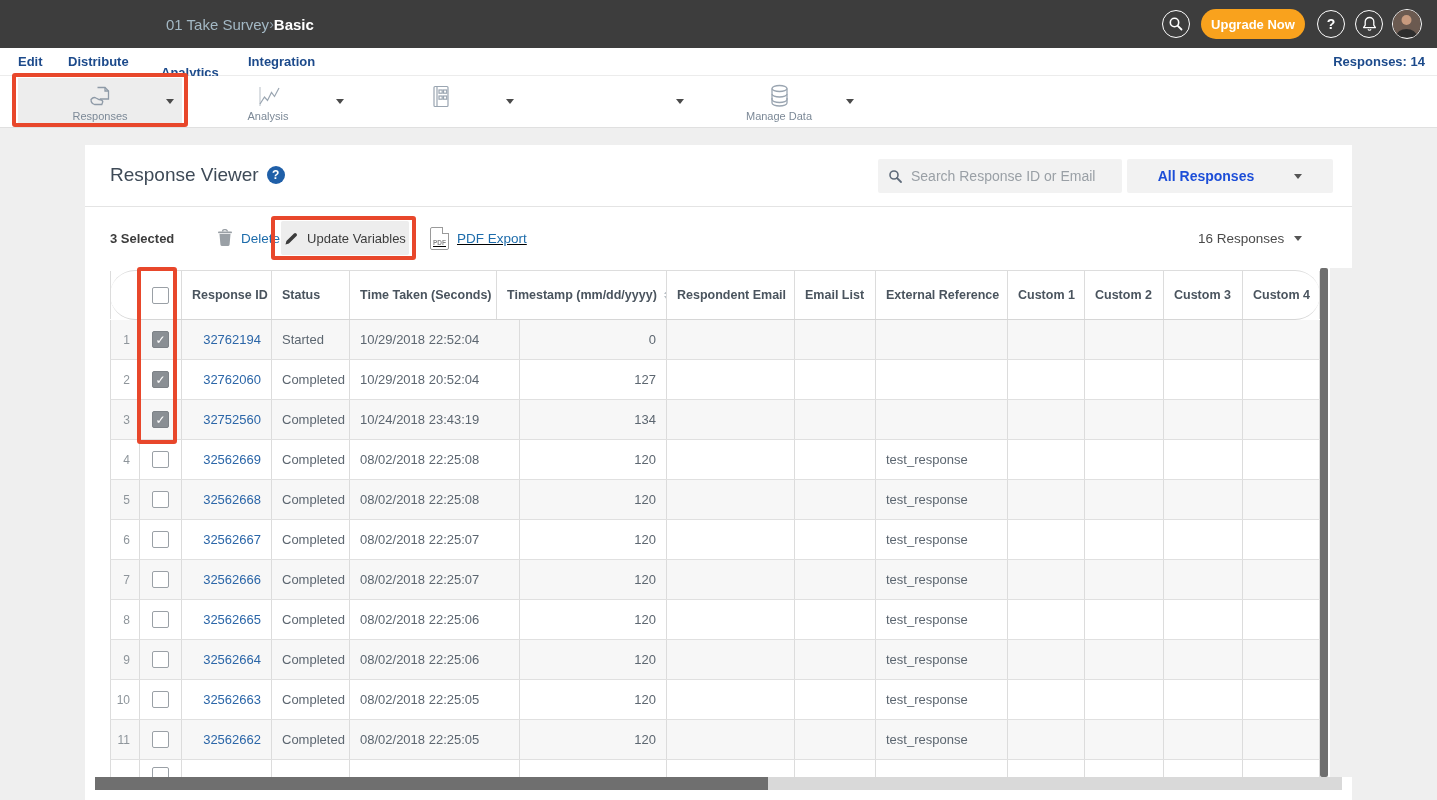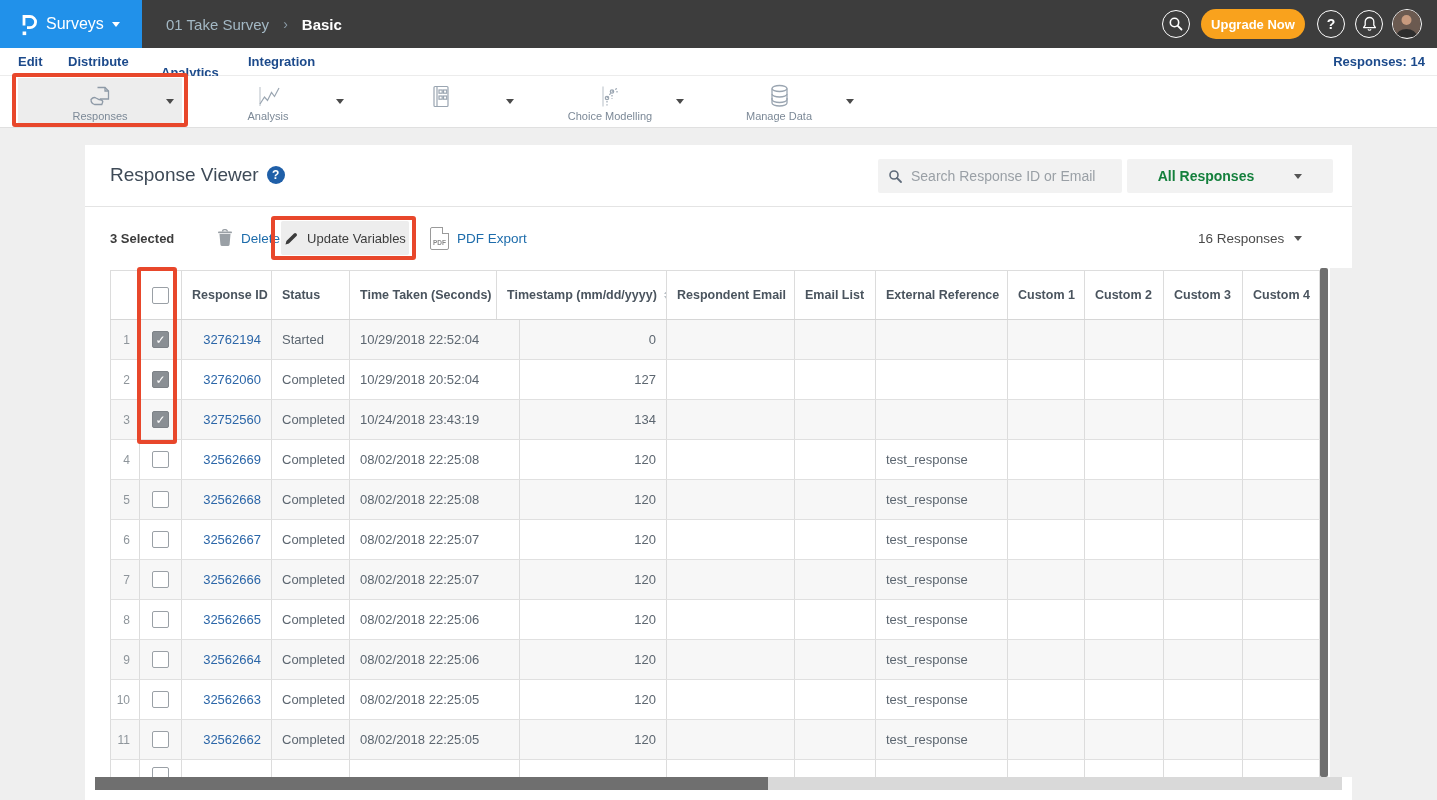--- a/index.html
+++ b/index.html
@@ -7,21 +7,21 @@
     font-family:"Liberation Sans", sans-serif; }
   #app { position:relative; width:1437px; height:800px; background:#ffffff; }
 
   
   .topbar { position:absolute; left:0; top:0; width:1437px; height:48px; background:#3d3d3d; }
   .logo-block { position:absolute; left:0; top:0; width:142px; height:48px; background:#2191ea;
     display:flex; align-items:center; gap:8px; padding-left:18px; cursor:pointer; }
   .logo-block .product { color:#fff; font-size:16px; }
   .caret { width:0; height:0; border-left:4px solid transparent; border-right:4px solid transparent; border-top:5px solid #4a4a4a; display:inline-block; }
   .caret.white { border-top-color:#fff; }
-  .breadcrumb { position:absolute; left:166px; top:0; height:48px; display:flex; align-items:center; gap:14px; font-size:15px; }
+  .breadcrumb { position:absolute; left:166px; top:0; height:48px; display:flex; align-items:center; gap:0; font-size:15px; }
   .breadcrumb .bc-survey { color:#a3b8c4; }
   .breadcrumb .bc-sep { color:#8a9aa5; font-size:14px; }
   .breadcrumb .bc-page { color:#ffffff; font-weight:700; }
   .circle-btn { position:absolute; top:10px; width:28px; height:28px; border:1.5px solid #fff; border-radius:50%;
     display:flex; align-items:center; justify-content:center; color:#fff; font-weight:700; font-size:14px; cursor:pointer; }
   .upgrade-btn { position:absolute; left:1201px; top:9px; width:104px; height:30px; background:#f9a21d; border:none;
     border-radius:15px; color:#fff; font-weight:700; font-size:13px; cursor:pointer; font-family:"Liberation Sans",sans-serif; }
   .avatar { position:absolute; left:1392px; top:9px; width:30px; height:30px; border-radius:50%; overflow:hidden;
     border:1.5px solid #fff; cursor:pointer; }
 
@@ -49,40 +49,40 @@
 
   .viewer-title { position:absolute; left:110px; top:164px; font-size:19px; color:#3e4a57; display:flex; align-items:center; gap:8px; }
   .help-bubble { width:18px; height:18px; border-radius:50%; background:#1f5fa8; color:#fff; font-size:12px; font-weight:700;
     display:flex; align-items:center; justify-content:center; cursor:pointer; }
   .search-box { position:absolute; left:878px; top:159px; width:244px; height:34px; background:#f2f2f2; border-radius:2px;
     display:flex; align-items:center; padding:0 10px; gap:8px; }
   .search-box input { border:none; background:transparent; outline:none; font-size:14px; color:#3e4a57; width:200px;
     font-family:"Liberation Sans",sans-serif; }
   .search-box input::placeholder { color:#9aa0a6; }
   .filter-dd { position:absolute; left:1127px; top:159px; width:206px; height:34px; background:#f2f2f2; border-radius:2px;
-    display:flex; align-items:center; justify-content:center; gap:40px; font-size:14px; font-weight:700; color:#15803d; cursor:pointer; }
+    display:flex; align-items:center; justify-content:center; gap:40px; font-size:14px; font-weight:700; color:#1d4ed8; cursor:pointer; }
   .title-divider { position:absolute; left:85px; top:206px; width:1267px; height:1px; background:#e4e4e4; }
 
   
   .selected-label { position:absolute; left:110px; top:231px; font-size:13px; font-weight:700; color:#3c3c3c; }
   .act { position:absolute; top:224px; display:flex; align-items:center; gap:8px; cursor:pointer; height:28px; }
   .act .link { color:#1d6cab; font-size:13.5px; }
   .update-btn { position:absolute; left:281px; top:221px; width:128px; height:34px; background:#ededed; border:none; border-radius:2px;
     display:flex; align-items:center; justify-content:center; gap:8px; font-size:13px; color:#3c3c3c; cursor:pointer;
     font-family:"Liberation Sans",sans-serif; }
   .pdf-badge { width:19px; height:23px; border:1.5px solid #9a9a9a; border-radius:2px; position:relative;
     display:flex; align-items:flex-end; justify-content:center; color:#8a8a8a; font-size:6.5px; font-weight:700; padding-bottom:3px; }
   .pdf-badge:before { content:""; position:absolute; right:-1px; top:-1px; width:6px; height:6px; background:#fff; border-left:1.5px solid #9a9a9a; border-bottom:1.5px solid #9a9a9a; }
   .count-dd { position:absolute; left:1198px; top:231px; display:flex; align-items:center; gap:10px; font-size:13.5px; color:#4a4a4a; cursor:pointer; }
   .count-dd .caret { border-top-color:#555; }
 
   
   .rtable { position:absolute; left:110px; top:270px; width:1210px; }
   .t-row { display:flex; border-bottom:1px solid #e0e0e0; background:#fff; }
-  .t-row.head { height:50px; border-top:1px solid #ddd; border-bottom:1px solid #d6d6d6; }
+  .t-row.head { height:50px; border-top:1px solid #ddd; border-bottom:1px solid #d6d6d6;border-radius:25px; }
   .t-row.body-row { height:40px; }
   .t-row.odd { background:#f7f7f7; }
   .t-row.partial { height:17px; overflow:hidden; border-bottom:none; }
   .cell { border-right:1px solid #dcdcdc; display:flex; align-items:center; padding:0 10px; font-size:13px; color:#5c6670; overflow:hidden; white-space:nowrap; }
   .cell:first-child { border-left:1px solid #dcdcdc; }
   .head .cell { font-size:12.5px; font-weight:700; color:#4a545e; }
   .c0 { width:30px; justify-content:flex-end; padding:0 9px 0 2px; color:#8e959b; font-size:12px; }
   .c1 { width:42px; justify-content:center; padding:0; }
   .c2 { width:90px; justify-content:flex-end; }
   .c3 { width:78px; }
@@ -118,30 +118,20 @@
   #annot-checkbox { left:137px; top:267px; width:40px; height:177px; }
 
   svg { display:block; }
 </style>
 </head>
 <body>
 
 <div id="app">
 
   <div class="topbar">
-    <div class="logo-block">
-      <span>
-        <svg width="20" height="25" viewBox="0 0 20 25">
-          <path d="M6 13.5 V4.5 H12 a5.6 5.6 0 0 1 0 11.2 H9" fill="none" stroke="#ffffff" stroke-width="2.8"></path>
-          <rect x="4.6" y="19.5" width="3.6" height="3.6" fill="#ffffff"></rect>
-        </svg>
-      </span>
-      <span class="product">Surveys</span>
-      <span class="caret white"></span>
-    </div>
     <div class="breadcrumb">
       <span class="bc-survey">01 Take Survey</span>
       <span class="bc-sep">›</span>
       <span class="bc-page">Basic</span>
     </div>
 
     <div class="circle-btn" style="left:1162px;">
       <span>
         <svg width="16" height="16" viewBox="0 0 16 16">
           <circle cx="6.5" cy="6.5" r="4.2" fill="none" stroke="#fff" stroke-width="1.6"></circle>
@@ -208,32 +198,20 @@
           <rect x="12" y="7" width="3.2" height="3.2"></rect>
           <rect x="16.5" y="7" width="3.2" height="3.2"></rect>
           <rect x="12" y="13" width="3.2" height="3.2"></rect>
           <rect x="16.5" y="13" width="3.2" height="3.2"></rect>
         </svg>
       </span>
       <span class="tool-label">Text Analysis</span>
     </div>
     <span class="tool-caret caret" style="left:506px;"></span>
 
-    <div class="tool-item" style="left:540px;">
-      <span class="tool-icon">
-        <svg width="27" height="27" viewBox="0 0 27 27" fill="none" stroke="#9aa5b1" stroke-width="1.2">
-          <path d="M6 3.5 v20" stroke="#c3cad1"></path>
-          <path d="M10 15 l5 -6.5 5.5 -3.5" stroke-dasharray="2 2"></path>
-          <circle cx="10" cy="15" r="1.7"></circle>
-          <circle cx="15" cy="8.5" r="1.7"></circle>
-          <path d="M10 18 v4.5 M15 12 v4 M20 8 v3" stroke-dasharray="1.6 1.6"></path>
-        </svg>
-      </span>
-      <span class="tool-label">Choice Modelling</span>
-    </div>
     <span class="tool-caret caret" style="left:676px;"></span>
 
     <div class="tool-item" style="left:709px;">
       <span class="tool-icon">
         <svg width="27" height="27" viewBox="0 0 27 27" fill="none" stroke="#9aa5b1" stroke-width="1.3">
           <ellipse cx="13.5" cy="5.5" rx="7.5" ry="3"></ellipse>
           <path d="M6 5.5 v5.5 c0 1.66 3.36 3 7.5 3 s7.5 -1.34 7.5 -3 V5.5"></path>
           <path d="M6 11 v5.5 c0 1.66 3.36 3 7.5 3 s7.5 -1.34 7.5 -3 V11"></path>
           <path d="M6 16.5 v5 c0 1.66 3.36 3 7.5 3 s7.5 -1.34 7.5 -3 v-5" transform="translate(0,-1.5)"></path>
         </svg>
@@ -283,21 +261,21 @@
 
   <button class="update-btn">
     <span>
       <svg width="15" height="15" viewBox="0 0 15 15">
         <path d="M1.5 13.5 l.9 -3.4 L10 2.5 a1.6 1.6 0 0 1 2.3 0 l.2 .2 a1.6 1.6 0 0 1 0 2.3 L4.9 12.6 z" fill="#3c3c3c"></path>
       </svg>
     </span>
     <span>Update Variables</span>
   </button>
 
-  <div class="act" style="left:430px;">
+  <div class="act" style="left:430px;text-decoration:underline;">
     <span class="pdf-badge">PDF</span>
     <span class="link">PDF Export</span>
   </div>
 
   <div class="count-dd">
     <span>16 Responses</span>
     <span class="caret"></span>
   </div>
 
   <div class="rtable">

